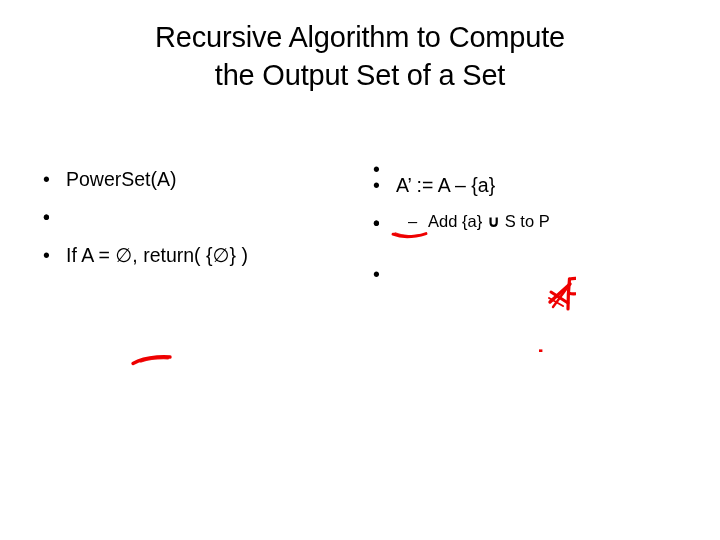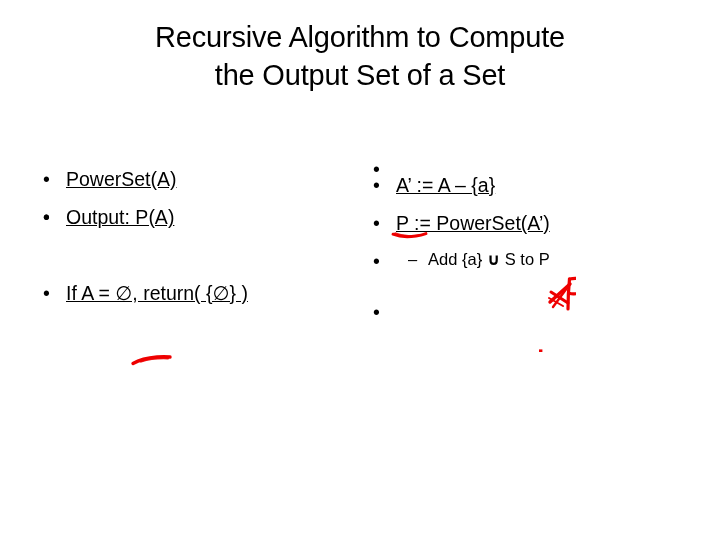--- a/index.html
+++ b/index.html
@@ -56,21 +56,20 @@
   .bullet-item > .marker {
     position: absolute;
     left: 7px;
     top: 0;
     font-size: 19.5px;
     line-height: 22px;
   }
   .bullet-item > .btext {
     display: inline-block;
     position: relative;
-    text-decoration: underline;
   }
 
   
   .spacer { height: 22px; margin-bottom: 16px; }
   .spacer-sm { height: 16px; }
 
   
   .subbullet-item {
     position: relative;
     padding-left: 62px;
@@ -134,21 +133,20 @@
       <span class="marker">•</span>
       <span class="btext">PowerSet(A)</span>
     </div>
 
     <div class="bullet-item">
       <span class="marker">•</span>
     </div>
 
     <div class="bullet-item">
       <span class="marker">•</span>
-      <span class="btext">Output: P(A)</span>
     </div>
 
     <div class="spacer"></div>
 
     <div class="bullet-item">
       <span class="marker">•</span>
       <span class="btext">If A = ∅, return( {∅} )</span>
     </div>
 
   </div>
@@ -159,21 +157,20 @@
       <span class="marker">•</span>
     </div>
 
     <div class="bullet-item">
       <span class="marker">•</span>
       <span class="btext">A’ := A – {a}</span>
     </div>
 
     <div class="bullet-item">
       <span class="marker">•</span>
-      <span class="btext">P := PowerSet(A’)</span>
     </div>
 
     <div class="bullet-item">
       <span class="marker">•</span>
     </div>
 
     <div class="subbullet-item">
       <span class="marker">–</span>
       <span class="btext"><span>Add {a} </span><span class="union">∪</span><span> S to P</span></span>
     </div>

